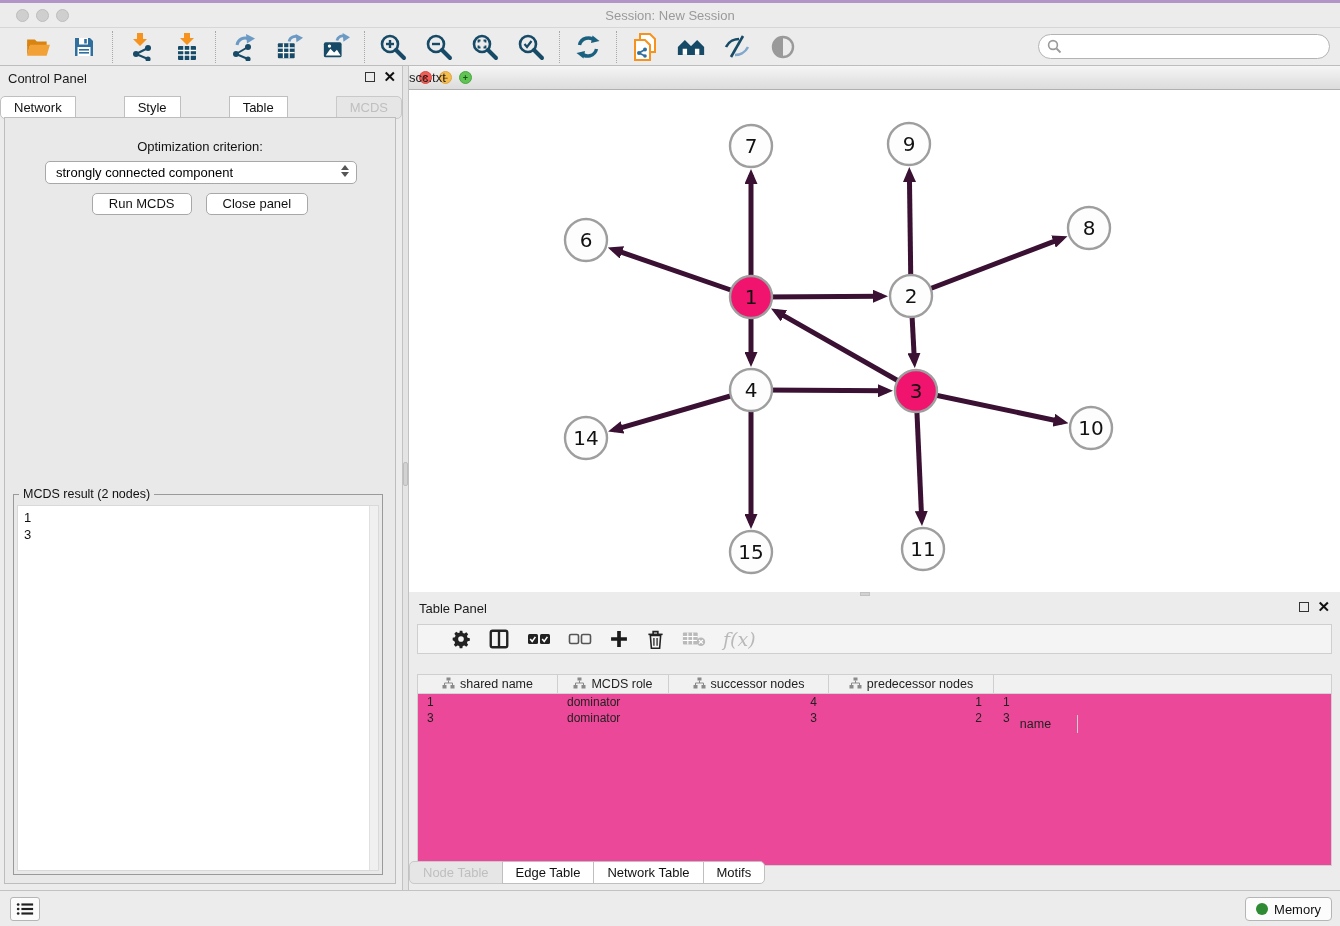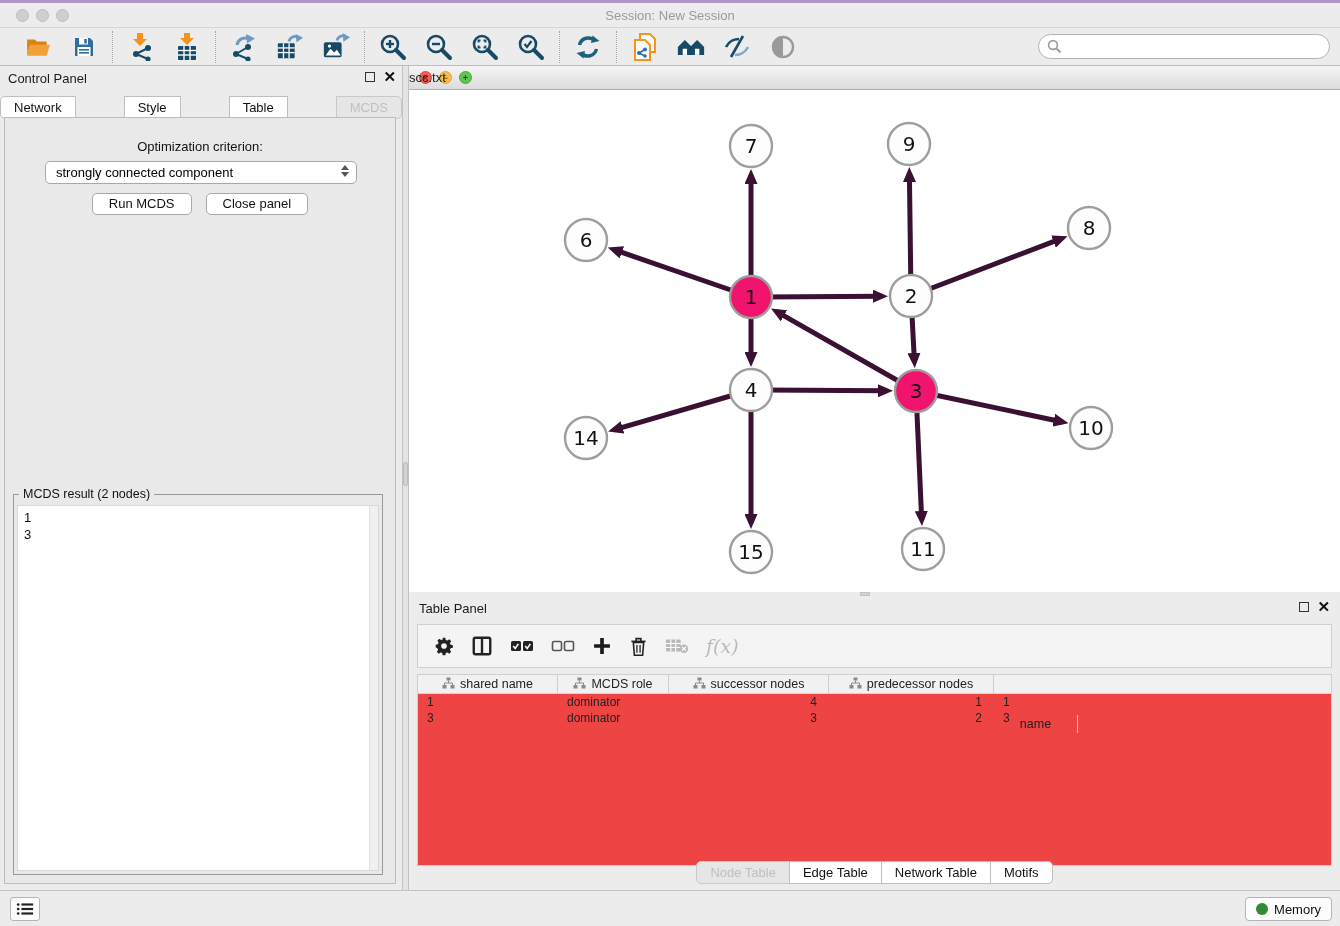--- a/index.html
+++ b/index.html
@@ -62,34 +62,34 @@
   #net-titlebar { position:absolute; left:0; top:0; width:100%; height:24px; background:linear-gradient(#f5f5f5,#dcdcdc); border-bottom:1px solid #b0b0b0; }
   .tl { position:absolute; top:5px; width:13px; height:13px; border-radius:50%; font-size:9px; font-weight:bold; text-align:center; line-height:12px; }
   .tl.red { background:#ed5f57; border:1px solid #d84c44; color:#7c150f; }
   .tl.yellow { background:#f5bd4f; border:1px solid #dfa53c; color:#8a5d10; }
   .tl.green { background:#61c354; border:1px solid #4aa73e; color:#135a13; }
   #net-title { position:absolute; left:0; right:0; top:4px; text-align:left; font-size:13px; color:#222; }
   #graph { position:absolute; left:0; top:24px; width:931px; height:502px; }
 
   
   #table-panel { position:absolute; left:409px; top:596px; width:931px; height:294px; background:#ececec; }
-  #tp-toolbar { position:absolute; left:8px; right:8px; top:28px; height:44px; background:#f4f4f4; border:1px solid #cfcfcf; display:flex; align-items:center; gap:17px; padding-left:16px; }
+  #tp-toolbar { position:absolute; left:8px; right:8px; top:28px; height:30px; background:#f4f4f4; border:1px solid #cfcfcf; display:flex; align-items:center; gap:17px; padding-left:33px; }
   .tp-icon { display:flex; align-items:center; justify-content:center; }
   #fx-label { font-size:19px; font-style:italic; font-family:"DejaVu Serif", serif; color:#b9b9b9; }
 
-  #tp-table { position:absolute; left:8px; right:8px; top:78px; height:192px; background:#ef4444; border:1px solid #cfcfcf; overflow:hidden; }
+  #tp-table { position:absolute; left:8px; right:8px; top:78px; height:192px; background:#ec4899; border:1px solid #cfcfcf; overflow:hidden; }
   #tp-header { display:flex; height:19px; background:#f1f1f1; border-bottom:1px solid #d4d4d4; }
   .th-cell { display:flex; align-items:center; justify-content:center; gap:5px; font-size:12.5px; color:#222; border-right:1px solid #cfcfcf; height:100%; }
   .th-fill { flex:1; border-right:none; }
   .t-row { display:flex; height:16px; align-items:center; font-size:12px; color:#222; }
   .td { height:100%; line-height:16px; overflow:hidden; }
   .td.left { text-align:left; padding-left:9px; }
   .td.right { text-align:right; padding-right:12px; }
 
-  #tp-tabs-strip { position:absolute; left:0; right:0; bottom:4px; height:28px; display:flex; justify-content:center; align-items:center; }
+  #tp-tabs-strip { position:absolute; left:0; right:0; bottom:4px; height:28px; display:flex; align-items:center; }
   #status-bar { position:absolute; left:0; top:890px; width:100%; height:36px; background:#ececec; border-top:1px solid #c2c2c2; }
   #list-btn { position:absolute; left:10px; top:6px; width:30px; height:24px; background:#fcfcfc; border:1px solid #b5b5b5; border-radius:3px; display:flex; align-items:center; justify-content:center; }
   #memory-btn { position:absolute; right:8px; top:6px; height:24px; background:#fcfcfc; border:1px solid #b5b5b5; border-radius:4px; display:flex; align-items:center; gap:6px; padding:0 10px; font-size:13px; color:#111; }
   #memory-dot { width:12px; height:12px; border-radius:50%; background:#2e8b33; }
 </style>
 </head>
 <body>
 
 <div id="app">
 

